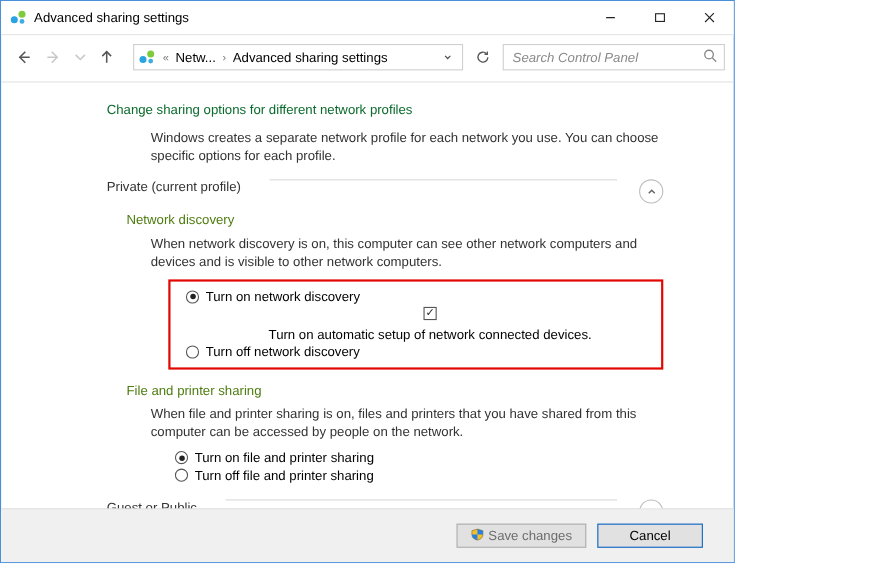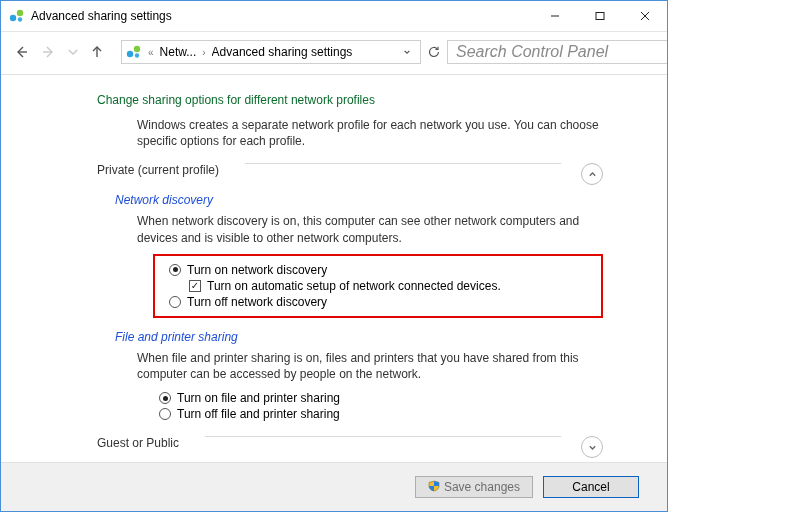--- a/index.html
+++ b/index.html
@@ -100,21 +100,21 @@
     align-items: center;
     padding: 0 6px;
     gap: 6px;
     color: #777;
     box-sizing: border-box;
   }
   .searchbox input {
     flex: 1;
     border: none;
     outline: none;
-    font-size: 16px;
+    font-size: 12px;
     color: #000;
     background: transparent;
   }
   .searchbox input::placeholder { color: #8a8a8a; font-style: italic; }
   .searchbox .search-icon svg { width: 13px; height: 13px; stroke: #888; stroke-width: 1.3; fill: none; }
 
   
   .content {
     flex: 1;
     padding: 12px 64px 20px 96px;
@@ -151,21 +151,21 @@
   .chevron-circle {
     width: 20px; height: 20px;
     border: 1px solid #bdbdbd;
     border-radius: 50%;
     display: flex; align-items: center; justify-content: center;
     background: #fff;
   }
   .chevron-circle svg { width: 9px; height: 9px; stroke: #666; stroke-width: 1.5; fill: none; }
 
   .section { margin-left: 20px; }
-  .section-title { margin: 6px 0 6px -2px; color: #1d4ed8; font-style: italic; }
+  .section-title { margin: 6px 0 6px -2px; color: #4d7c0f; }
   .section-desc { color: #333; margin: 0 0 8px 20px; line-height: 1.35; }
 
   .option-group { margin: 6px 0 14px 42px; }
   .option-row {
     display: flex; align-items: center; gap: 6px;
     padding: 1px 0;
   }
   .radio {
     width: 12px; height: 12px; border-radius: 50%;
     border: 1px solid #555;
@@ -177,21 +177,21 @@
     width: 5px; height: 5px; border-radius: 50%; background: #222;
   }
   .checkbox {
     width: 12px; height: 12px;
     border: 1px solid #555;
     box-sizing: border-box;
     display: inline-flex; align-items: center; justify-content: center;
     font-size: 10px; line-height: 1;
   }
   .checkbox.checked::after { content: "✓"; color: #222; }
-  .sub-option { margin-left: 20px; }
+  .sub-option { margin-left: 20px; flex-direction: column; }
 
   .highlight-box {
     border: 2px solid #e10600;
     padding: 4px 8px 6px 8px;
     margin: 4px 0 12px 36px;
   }
   .highlight-box .option-group { margin-left: 6px; margin-bottom: 0; margin-top: 2px;}
 
   .bottom-divider .line {
      flex: 1;

